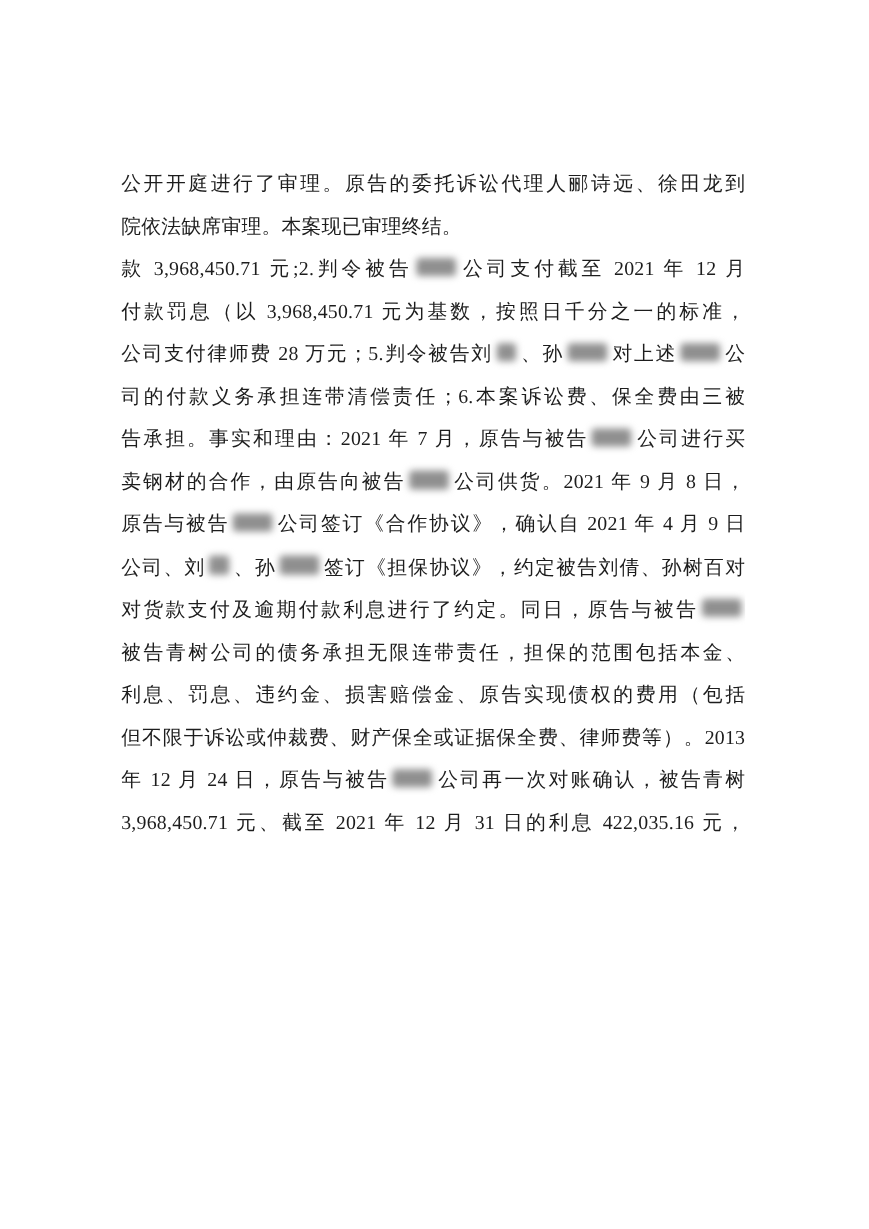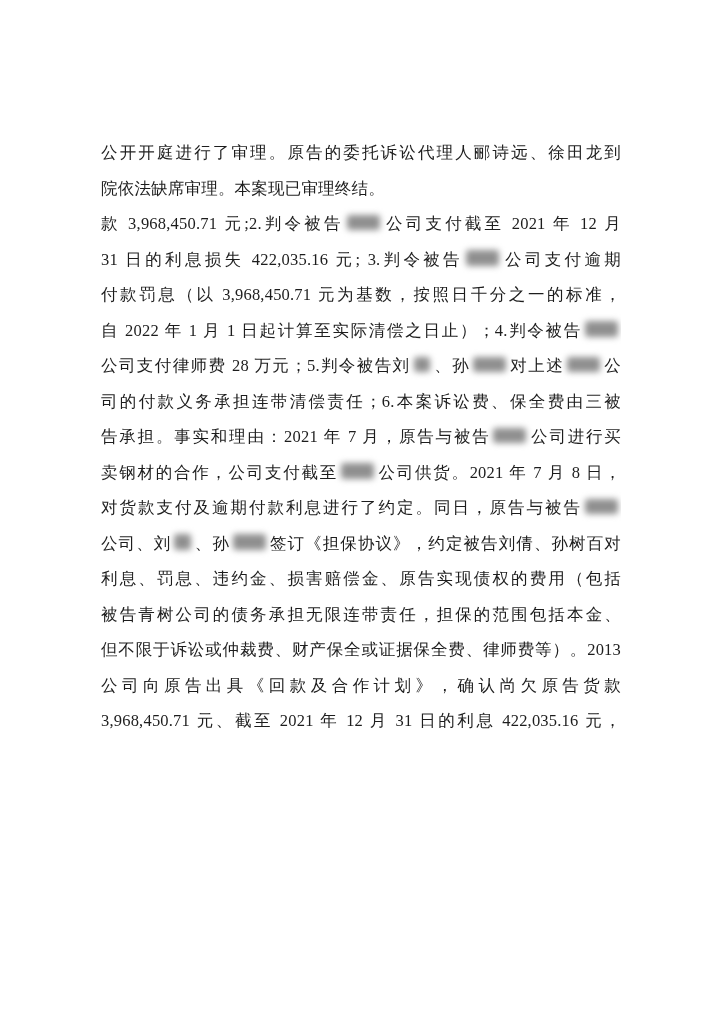--- a/index.html
+++ b/index.html
@@ -60,29 +60,28 @@
   }
 </style>
 </head>
 <body>
 
 <div class="page">
   <div class="doc-body">
       <div class="line justify"><span class="txt">公开开庭进行了审理。原告的委托诉讼代理人郦诗远、徐田龙到</span></div>
       <div class="line"><span class="txt">院依法缺席审理。本案现已审理终结。</span></div>
       <div class="line justify"><span class="txt">款 3,968,450.71 元;2.判令被告</span><span class="redact" style="width: 2em; background: rgb(143, 143, 143);"></span><span class="txt">公司支付截至 2021 年 12 月</span></div>
-      <div class="line justify"><span class="txt">31 日的利息损失 422,035.16 元; 3.判令被告</span><span class="redact" style="width: 2em; background: rgb(143, 143, 143);"></span><span class="txt">公司支付逾期</span></div>
       <div class="line justify"><span class="txt">付款罚息（以 3,968,450.71 元为基数，按照日千分之一的标准，</span></div>
-      <div class="line justify"><span class="txt">自 2022 年 1 月 1 日起计算至实际清偿之日止）；4.判令被告</span><span class="redact" style="width: 2em; background: rgb(143, 143, 143);"></span></div>
       <div class="line justify"><span class="txt">公司支付律师费 28 万元；5.判令被告刘</span><span class="redact" style="width: 1em; background: rgb(143, 143, 143);"></span><span class="txt">、孙</span><span class="redact" style="width: 2em; background: rgb(143, 143, 143);"></span><span class="txt">对上述</span><span class="redact" style="width: 2em; background: rgb(143, 143, 143);"></span><span class="txt">公</span></div>
       <div class="line justify"><span class="txt">司的付款义务承担连带清偿责任；6.本案诉讼费、保全费由三被</span></div>
       <div class="line justify"><span class="txt">告承担。事实和理由：2021 年 7 月，原告与被告</span><span class="redact" style="width: 2em; background: rgb(143, 143, 143);"></span><span class="txt">公司进行买</span></div>
-      <div class="line justify"><span class="txt">卖钢材的合作，公司支付截至</span><span class="redact" style="width: 2em; background: rgb(143, 143, 143);"></span><span class="txt">公司供货。2021 年 7 月 8 日，</span></div>
+      <div class="line justify"><span class="txt">卖钢材的合作，由原告向被告</span><span class="redact" style="width: 2em; background: rgb(143, 143, 143);"></span><span class="txt">公司供货。2021 年 9 月 8 日，</span></div>
+      <div class="line justify"><span class="txt">原告与被告</span><span class="redact" style="width: 2em; background: rgb(143, 143, 143);"></span><span class="txt">公司签订《合作协议》，确认自 2021 年 4 月 9 日</span></div>
+      <div class="line justify"><span class="txt">公司、刘</span><span class="redact" style="width: 1em; background: rgb(143, 143, 143);"></span><span class="txt">、孙</span><span class="redact" style="width: 2em; background: rgb(143, 143, 143);"></span><span class="txt">签订《担保协议》，约定被告刘倩、孙树百对</span></div>
       <div class="line justify"><span class="txt">对货款支付及逾期付款利息进行了约定。同日，原告与被告</span><span class="redact" style="width: 2em; background: rgb(143, 143, 143);"></span></div>
-      <div class="line justify"><span class="txt">公司、刘</span><span class="redact" style="width: 1em; background: rgb(143, 143, 143);"></span><span class="txt">、孙</span><span class="redact" style="width: 2em; background: rgb(143, 143, 143);"></span><span class="txt">签订《担保协议》，约定被告刘倩、孙树百对</span></div>
+      <div class="line justify"><span class="txt">被告青树公司的债务承担无限连带责任，担保的范围包括本金、</span></div>
       <div class="line justify"><span class="txt">利息、罚息、违约金、损害赔偿金、原告实现债权的费用（包括</span></div>
-      <div class="line justify"><span class="txt">被告青树公司的债务承担无限连带责任，担保的范围包括本金、</span></div>
       <div class="line justify"><span class="txt">但不限于诉讼或仲裁费、财产保全或证据保全费、律师费等）。2013</span></div>
-      <div class="line justify"><span class="txt">公司向原告出具《回款及合作计划》，确认尚欠原告货款</span></div>
+      <div class="line justify"><span class="txt">年 12 月 24 日，原告与被告</span><span class="redact" style="width: 2em; background: rgb(143, 143, 143);"></span><span class="txt">公司再一次对账确认，被告青树</span></div>
       <div class="line justify"><span class="txt">3,968,450.71 元、截至 2021 年 12 月 31 日的利息 422,035.16 元，</span></div>
     </div>
   <div class="footer">- 2 -</div>
 </div>
 
 </body></html>

